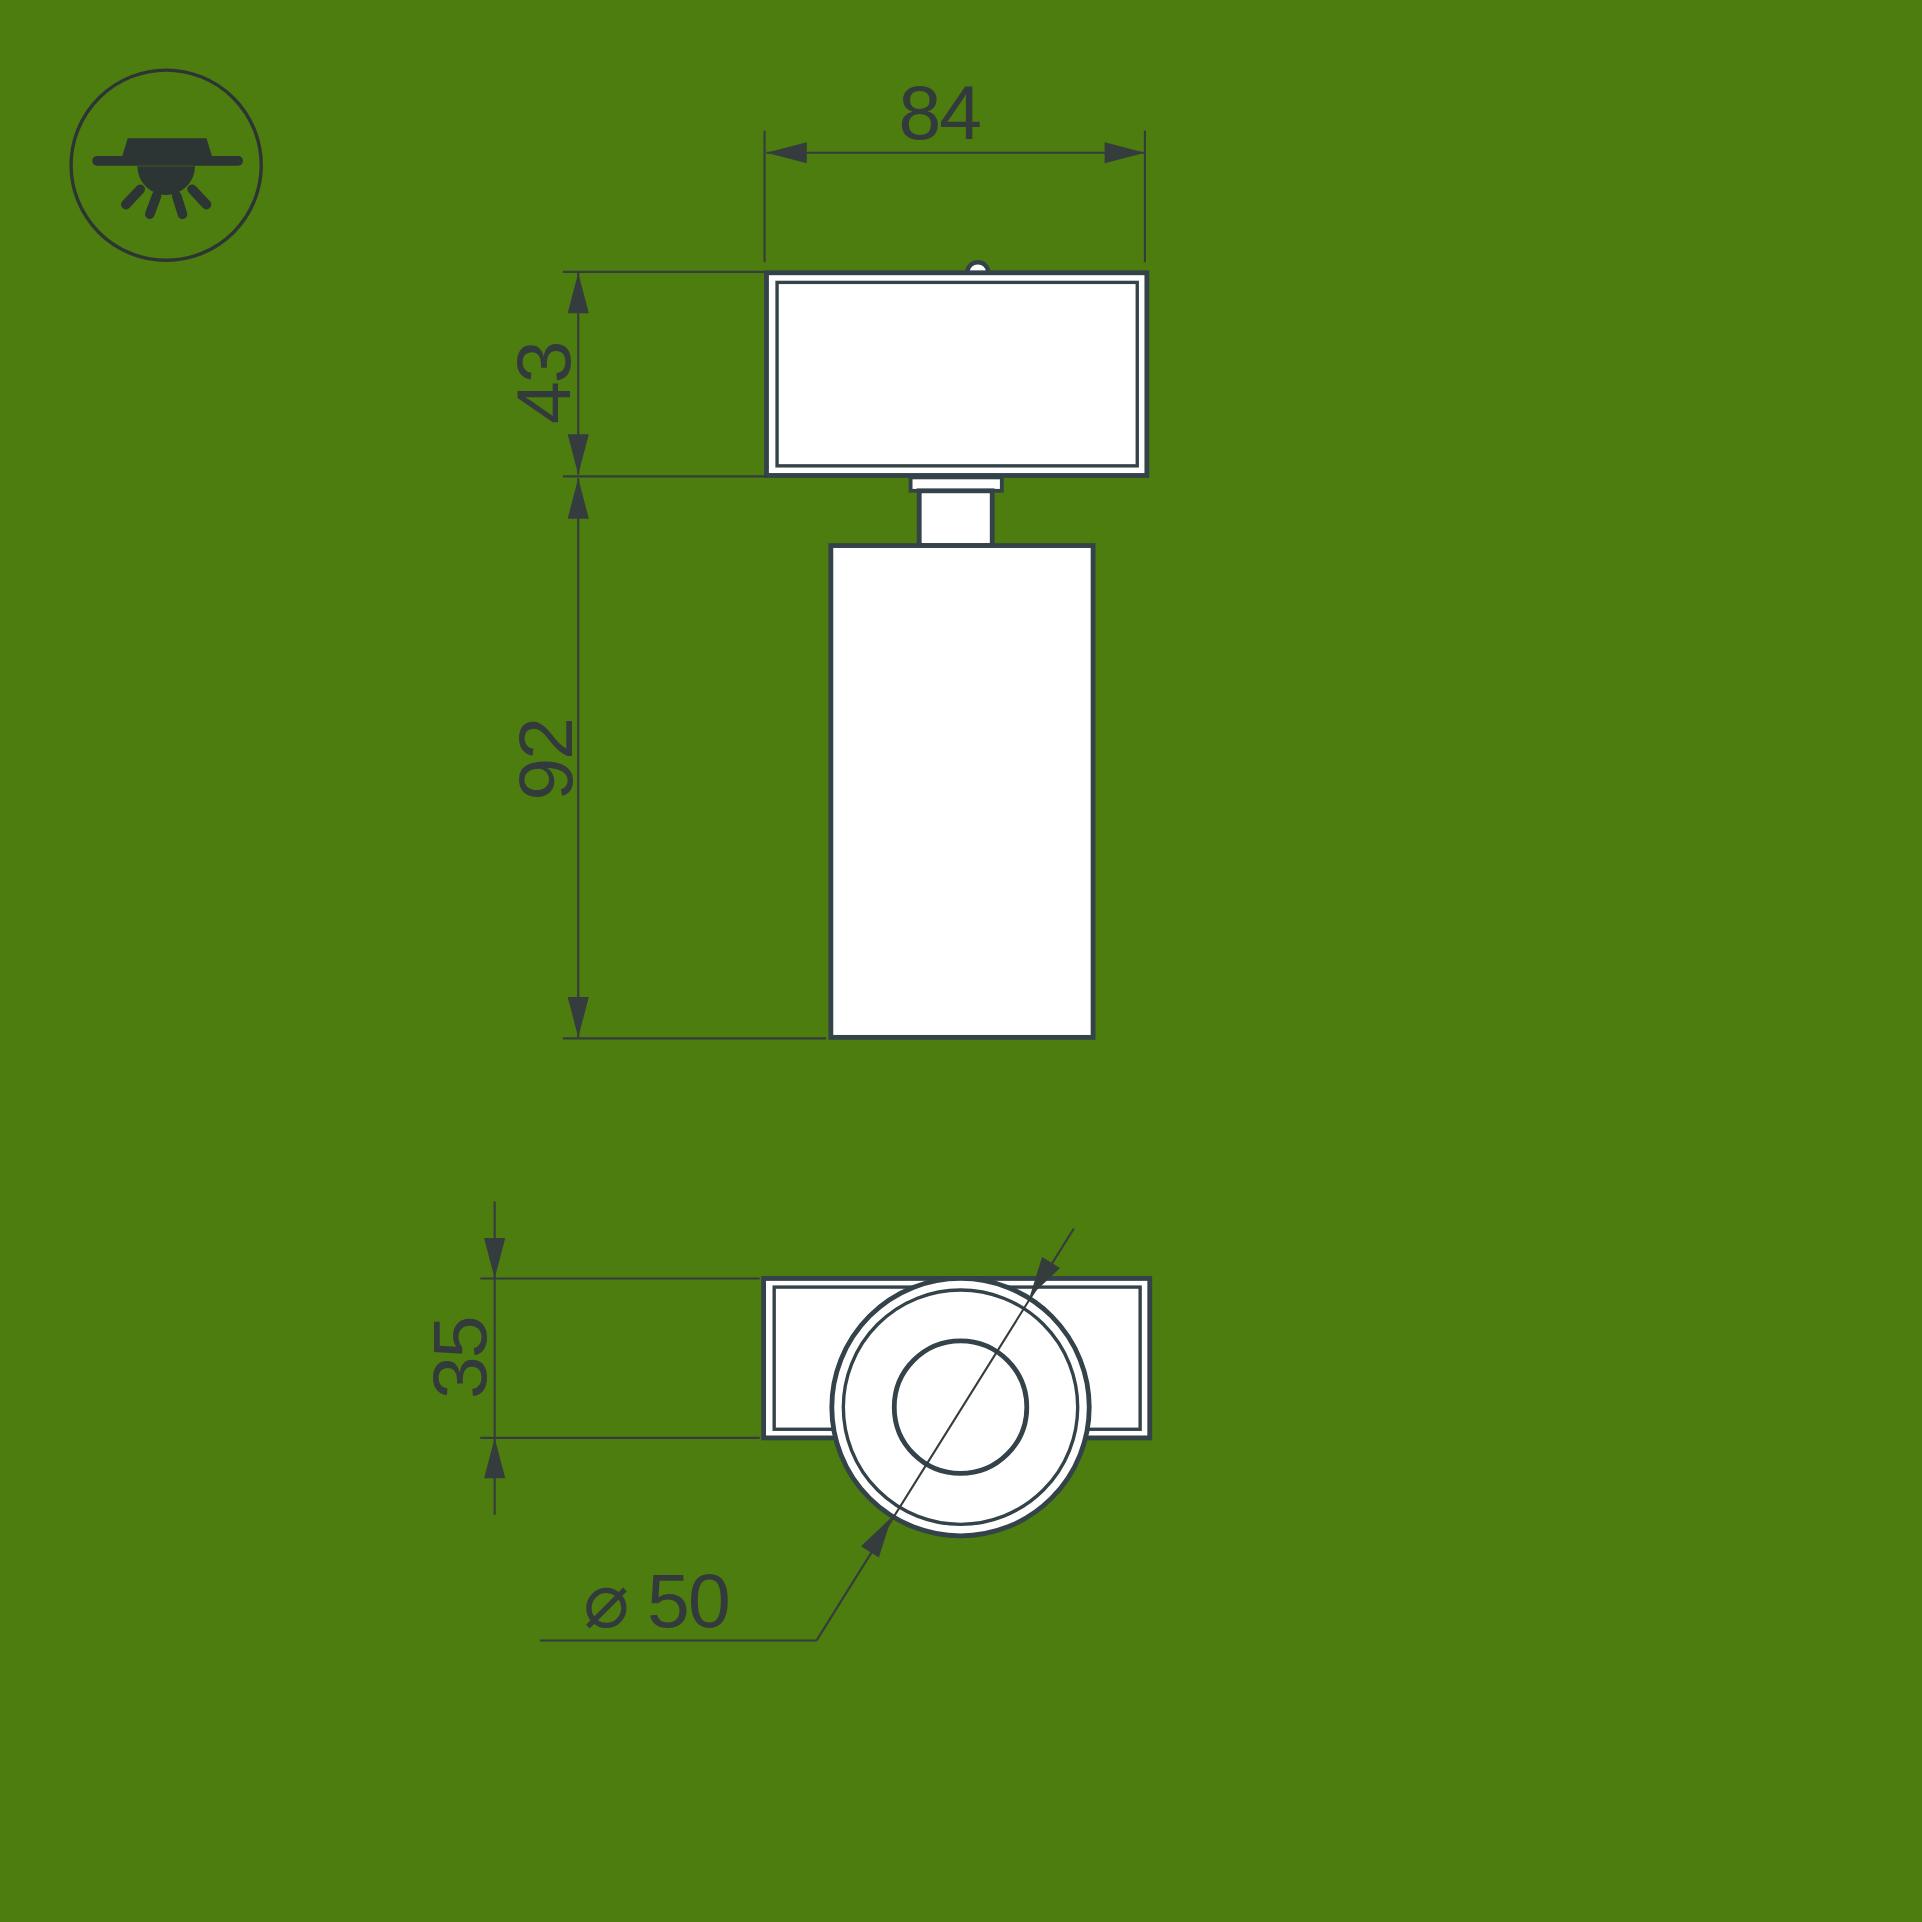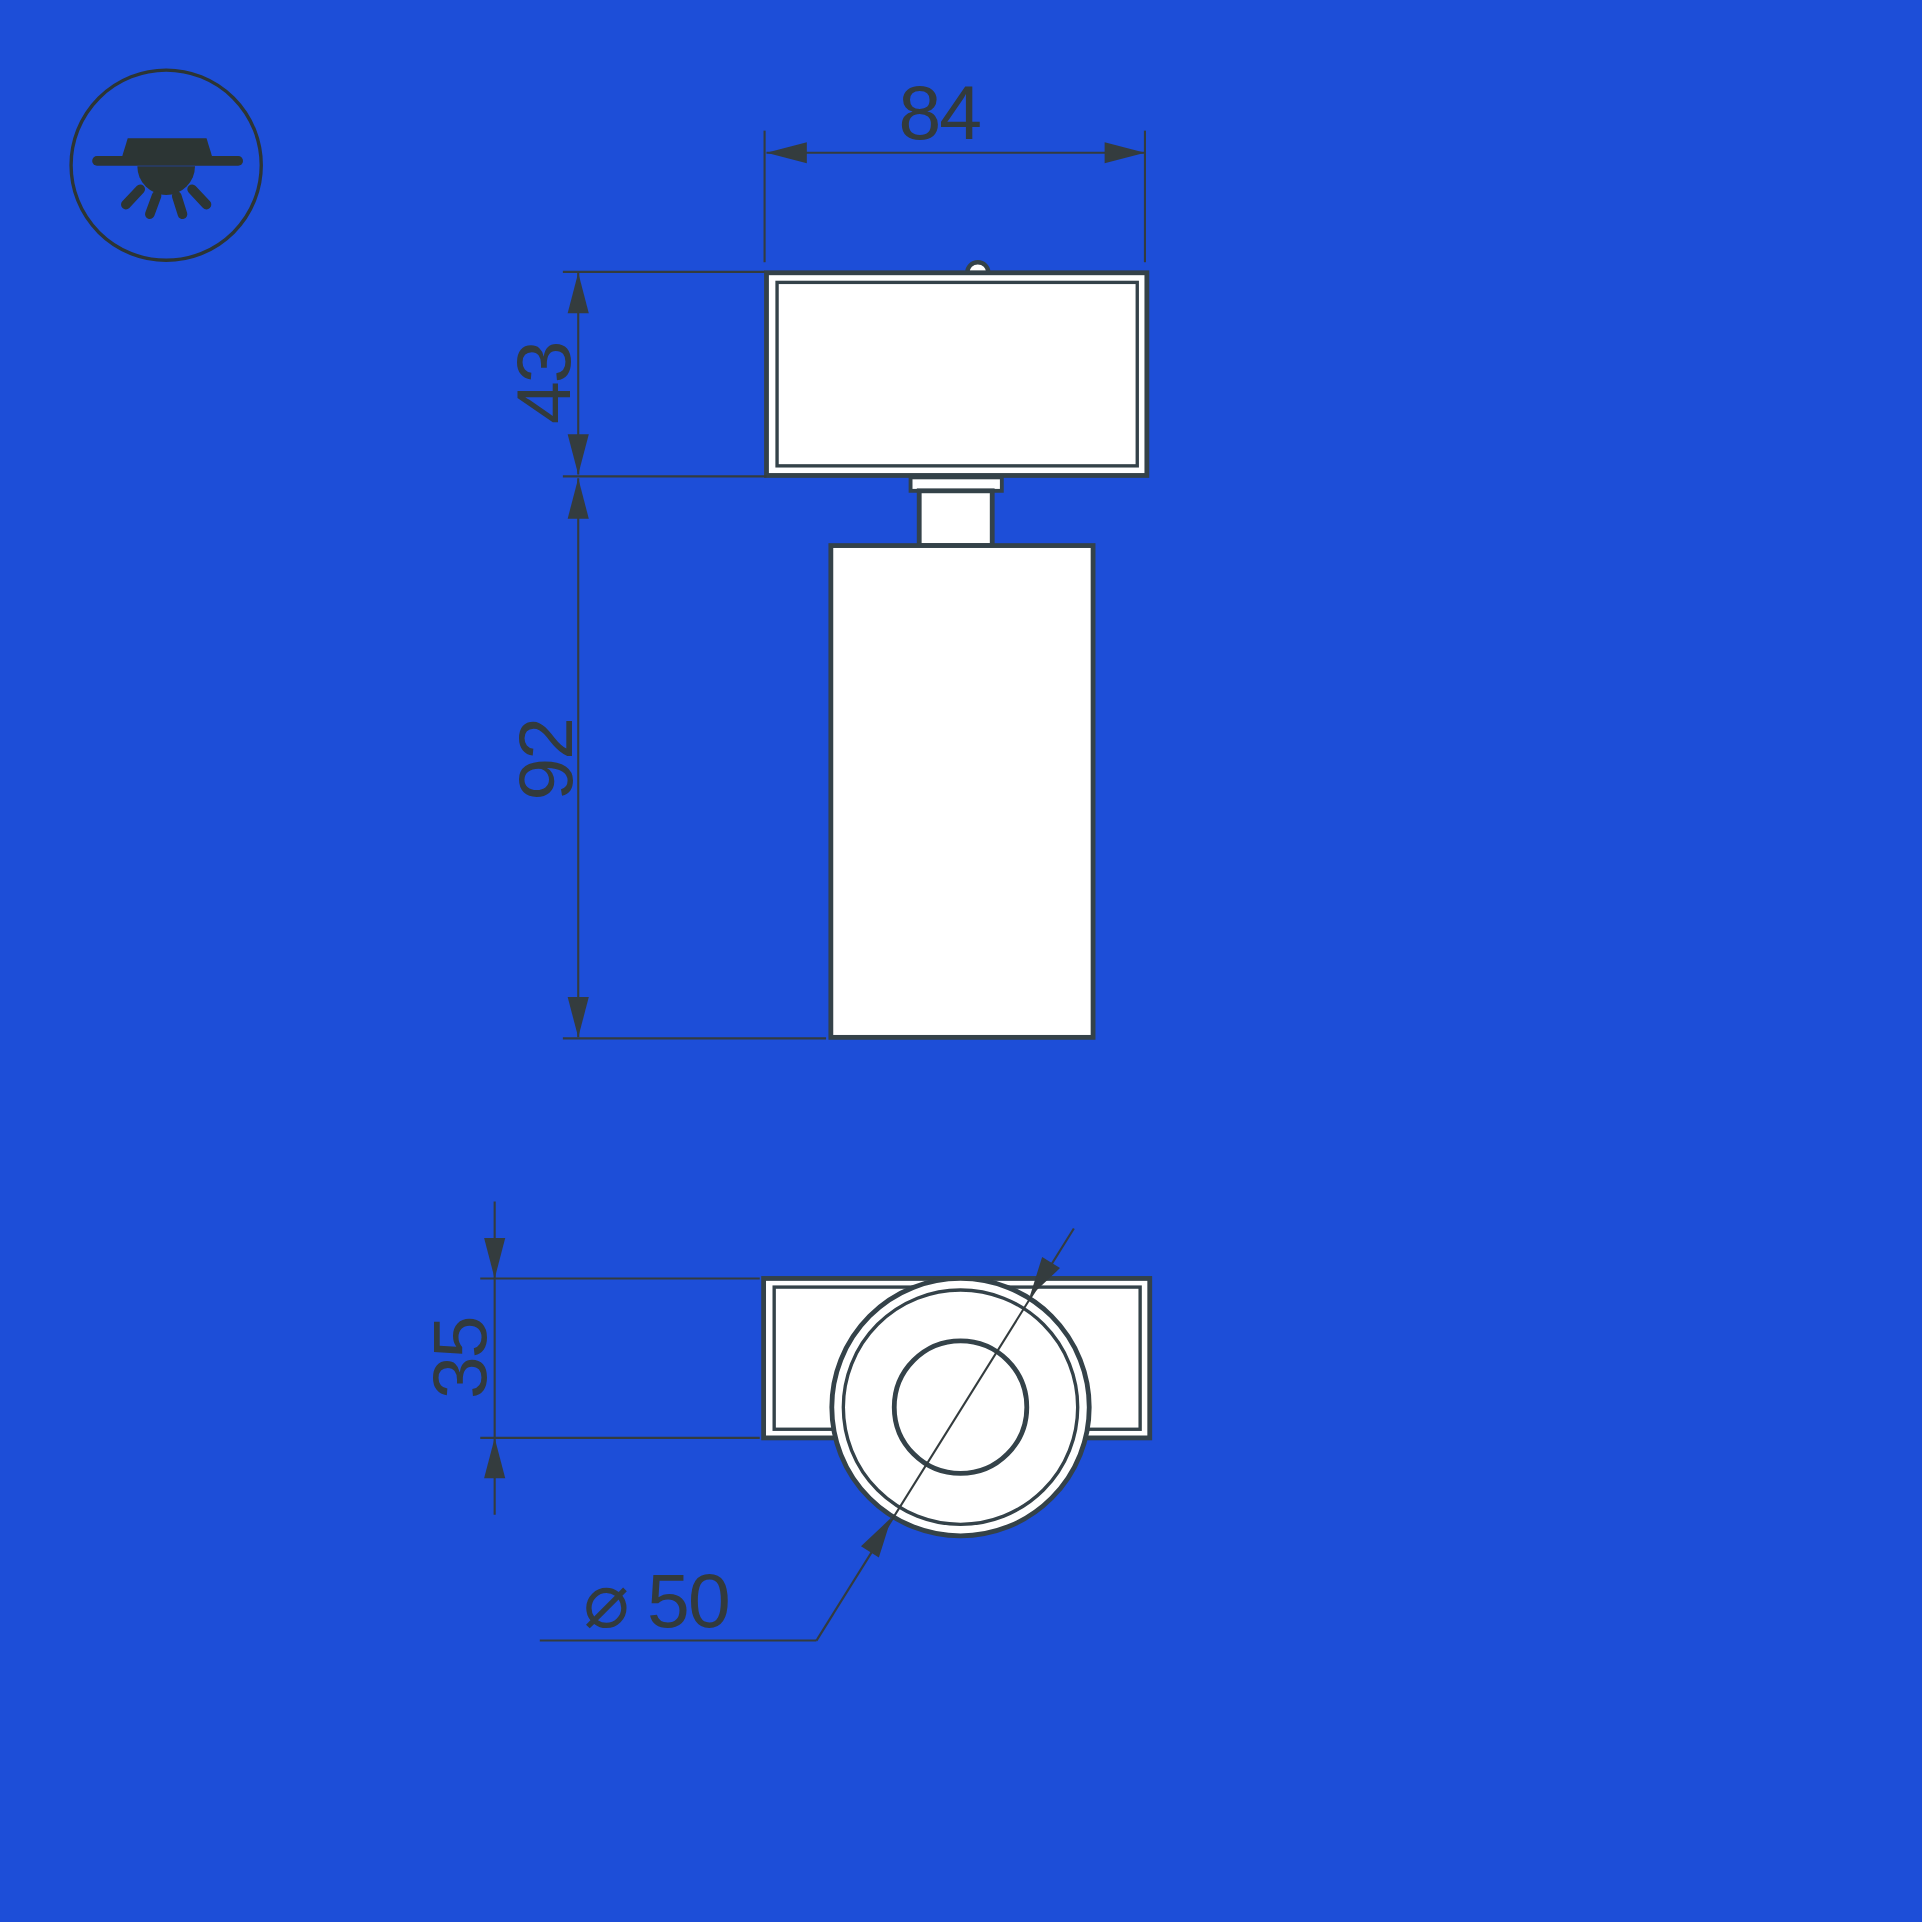--- a/index.html
+++ b/index.html
@@ -1,19 +1,19 @@
 <!DOCTYPE html>
 <html><head>
 <meta charset="utf-8">
 <style>
   html,body{margin:0;padding:0;background:#ffffff;}
   .stage{
     position:relative;
     width:1922px;height:1922px;
-    background:#1d4ed8;
+    background:#4d7c0f;
     font-family:"Liberation Sans","DejaVu Sans",sans-serif;
     overflow:hidden;
   }
   svg{display:block;}
   text{
     font-family:"Liberation Sans","DejaVu Sans",sans-serif;
     font-size:80px;
     letter-spacing:-2px;
     fill:#323a3c;
   }

